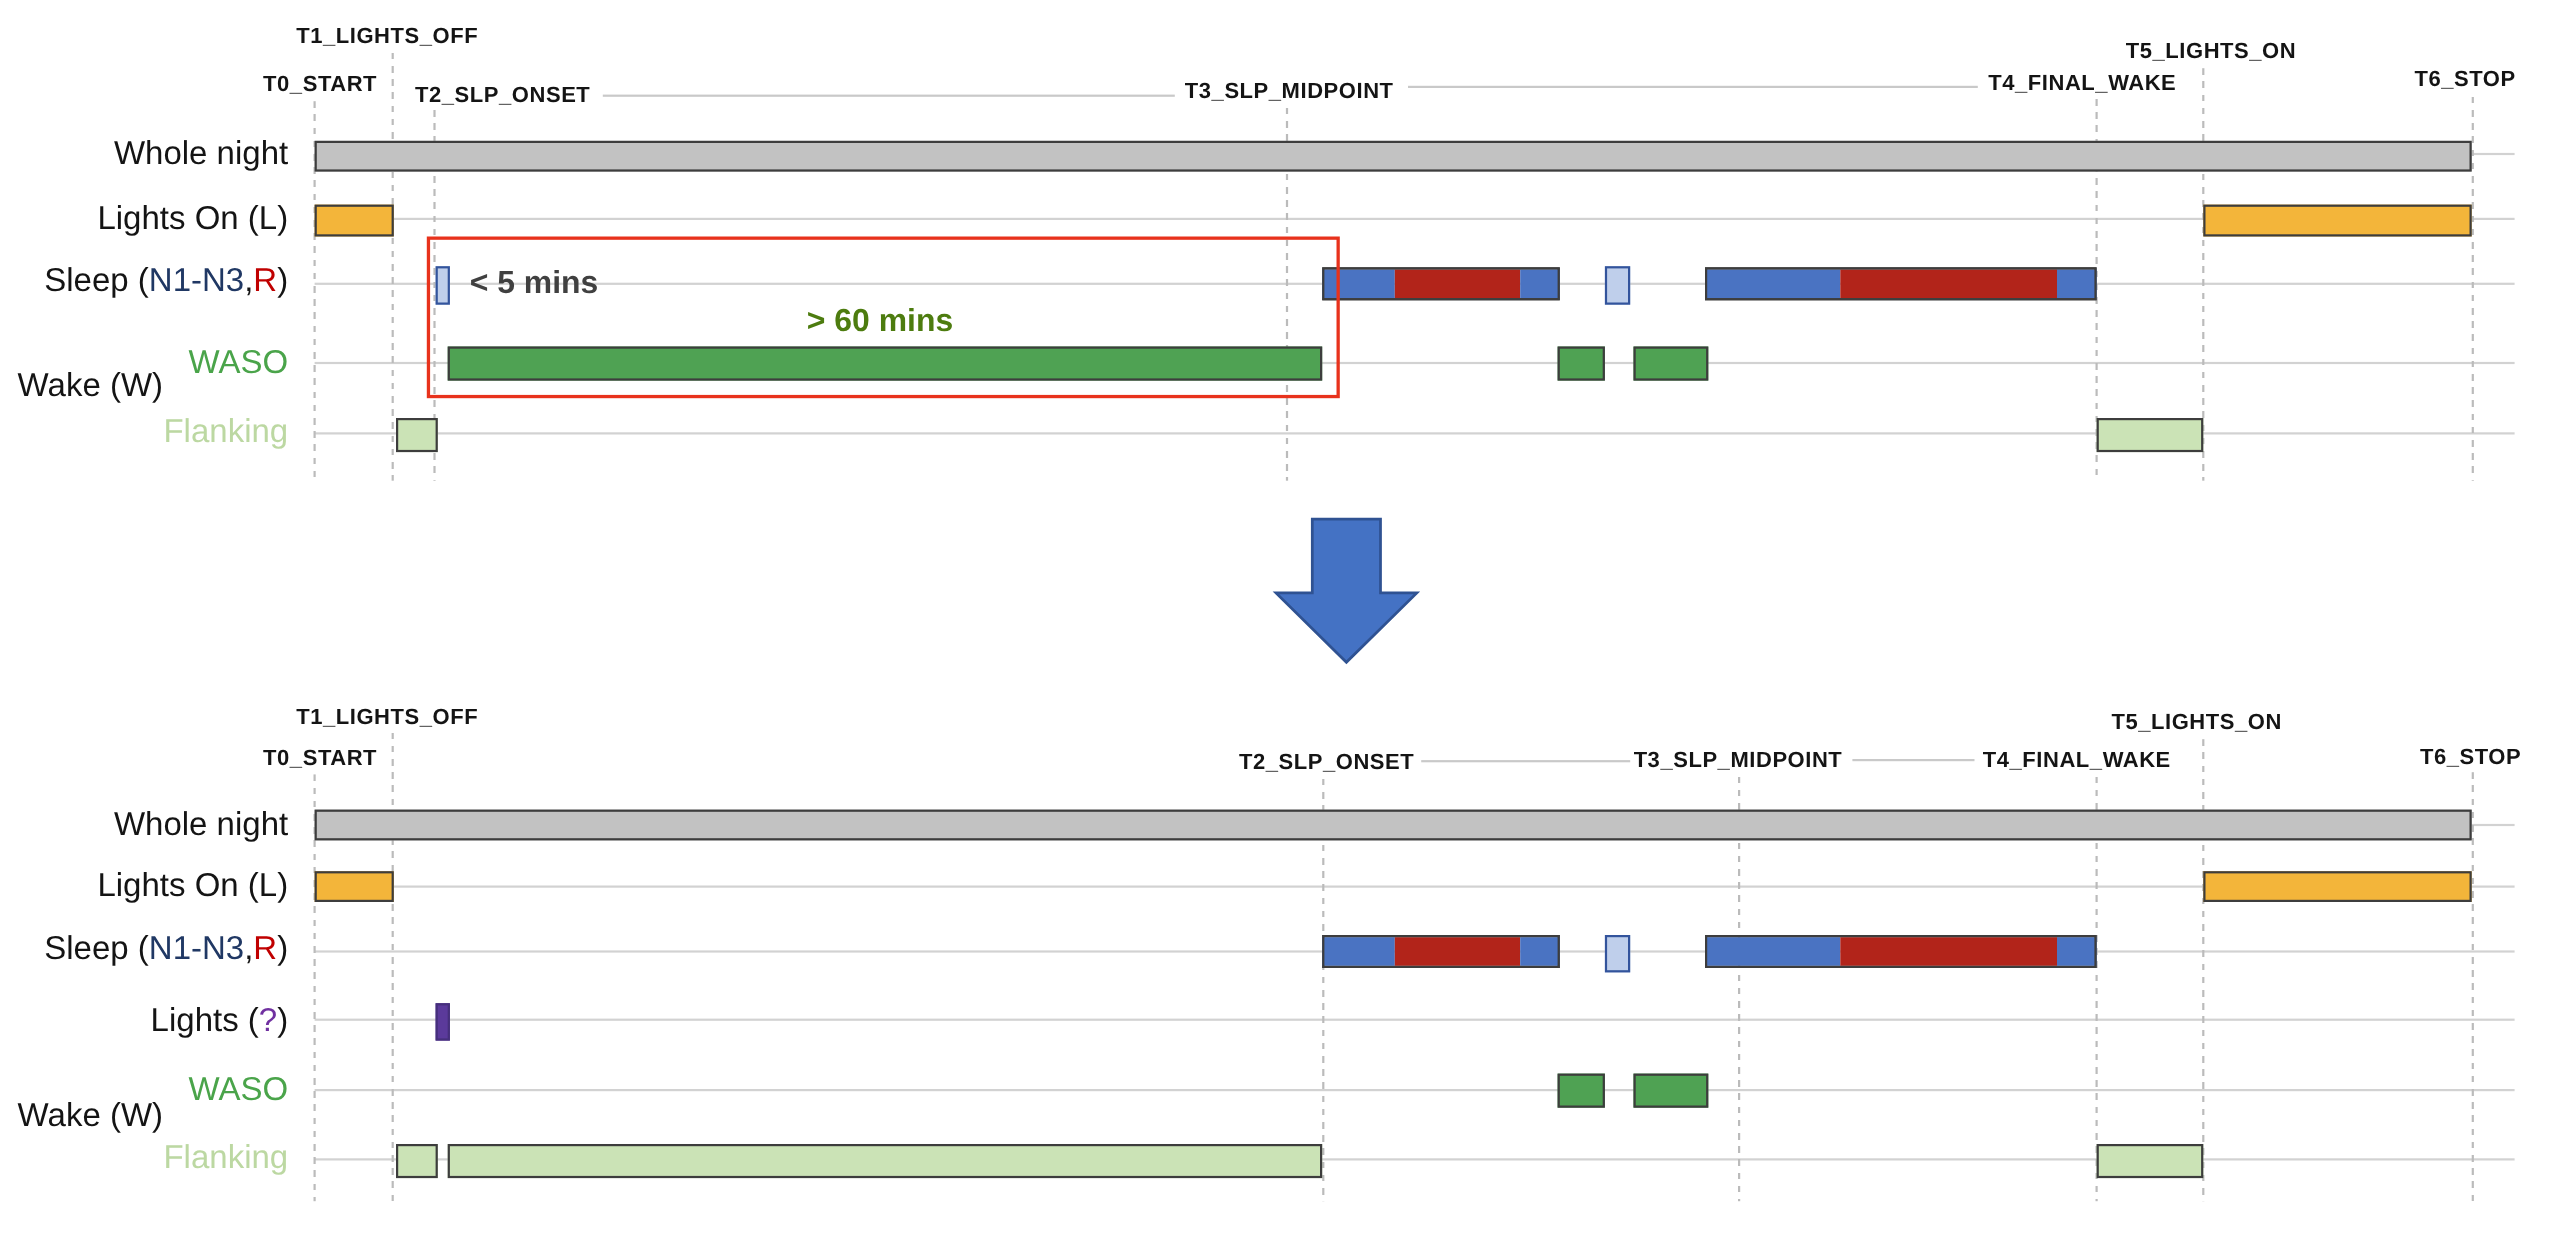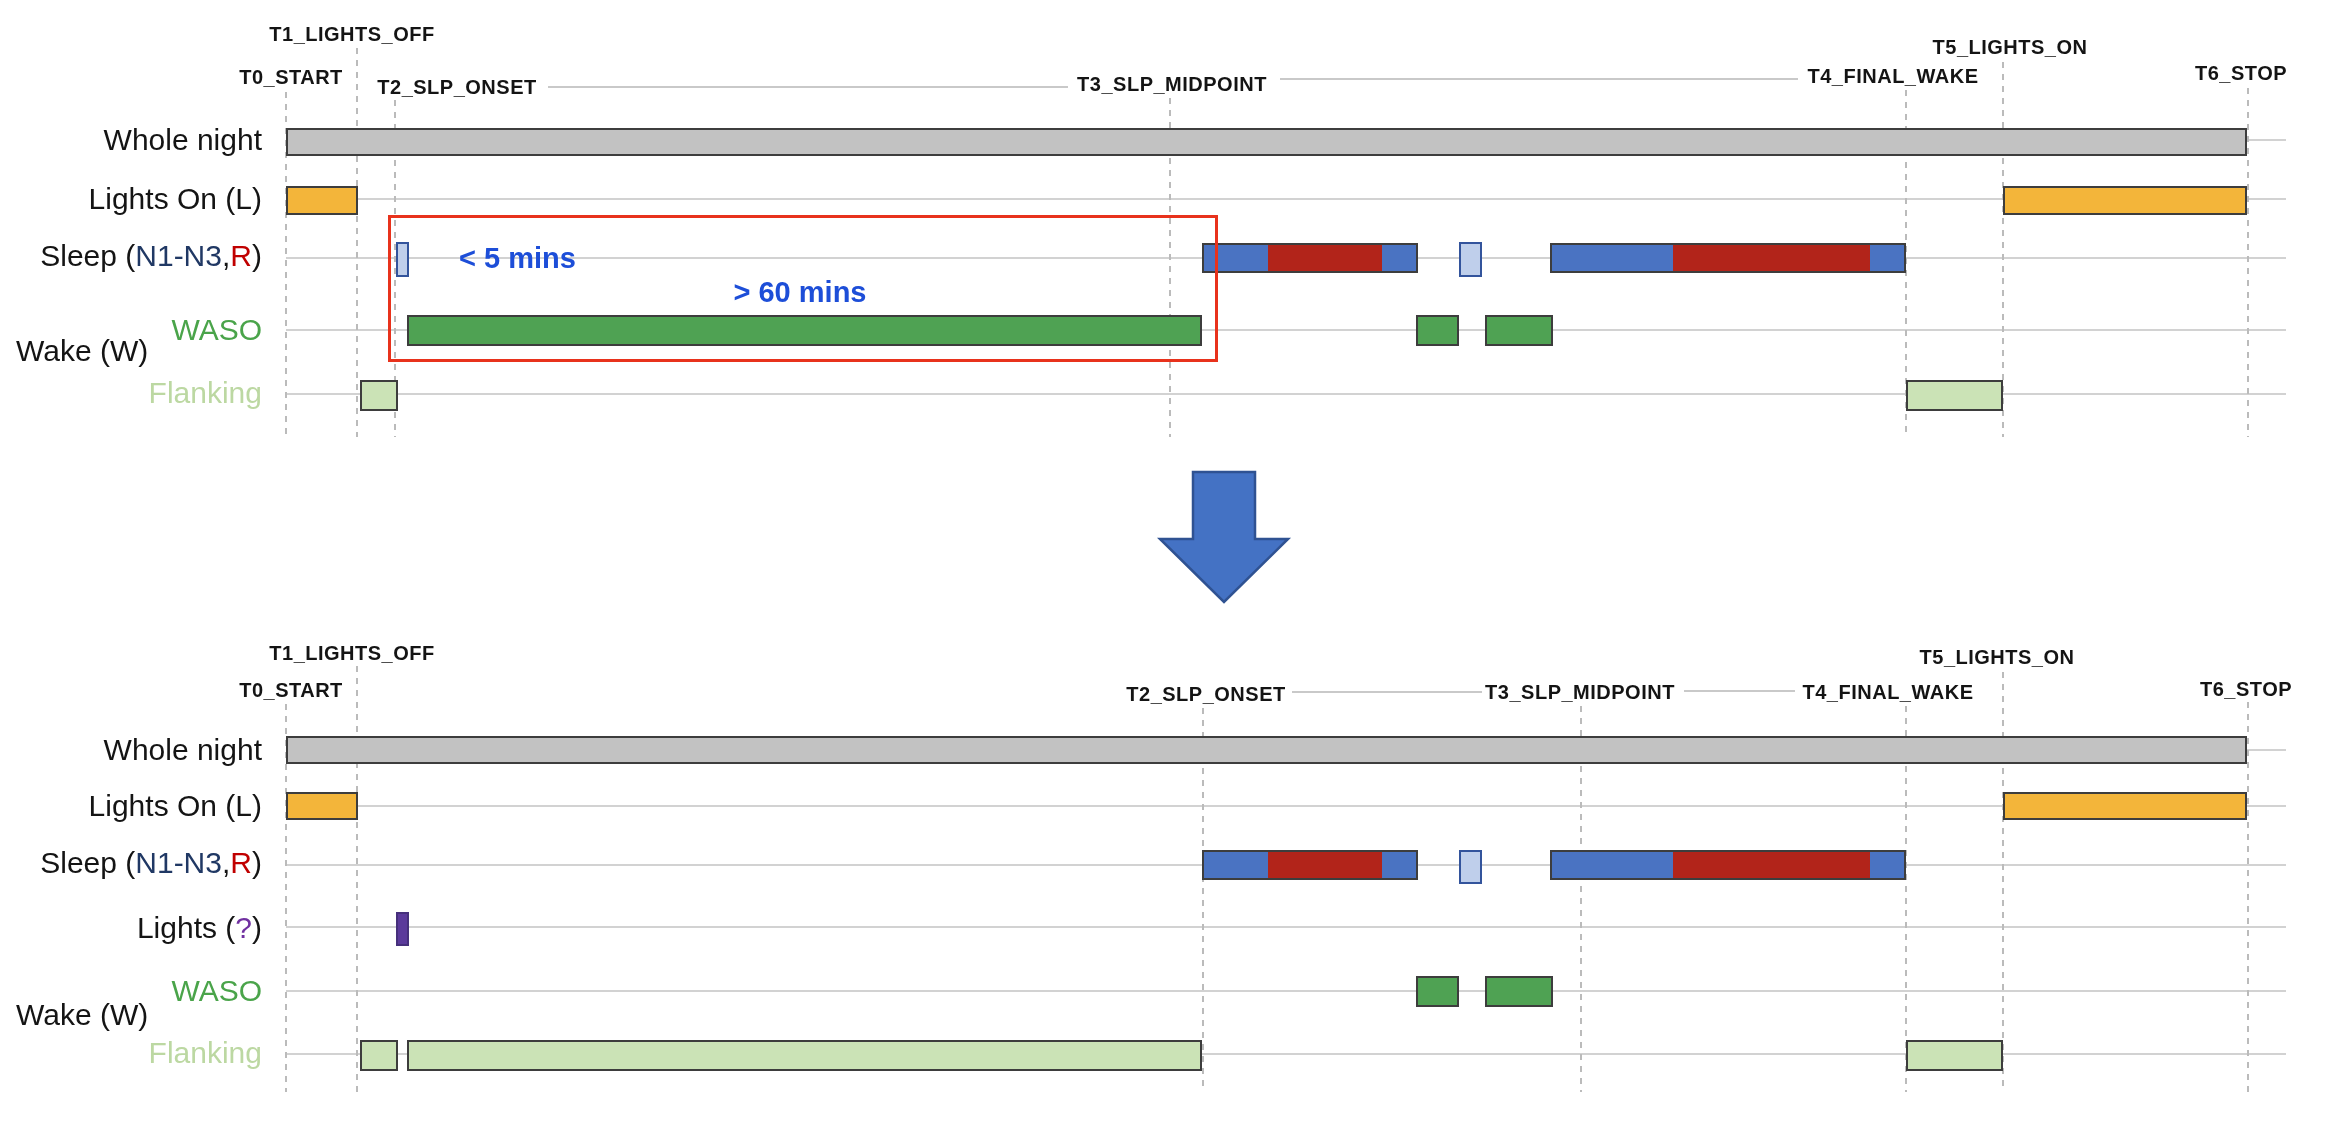--- a/index.html
+++ b/index.html
@@ -84,22 +84,22 @@
       <div class="bar" style="left: 1485px; top: 315px; width: 68px; height: 31px; border: 2.5px solid rgb(61, 61, 61); background: rgb(79, 162, 83);"></div>
       <div class="bar" style="left: 360px; top: 380px; width: 38px; height: 31px; border: 2.5px solid rgb(61, 61, 61); background: rgb(203, 227, 182);"></div>
       <div class="bar" style="left: 1906px; top: 380px; width: 97px; height: 31px; border: 2.5px solid rgb(61, 61, 61); background: rgb(203, 227, 182);"></div>
       <div class="row-label" style="left: 0px; width: 262px; top: 140px;"><span style="color: rgb(20, 20, 20);">Whole night</span></div>
       <div class="row-label" style="left: 0px; width: 262px; top: 199px;"><span style="color: rgb(20, 20, 20);">Lights On (L)</span></div>
       <div class="row-label" style="left: 0px; width: 262px; top: 256px;"><span style="color: rgb(20, 20, 20);">Sleep (</span><span style="color: rgb(32, 56, 100);">N1-N3</span><span style="color: rgb(20, 20, 20);">,</span><span style="color: rgb(192, 0, 0);">R</span><span style="color: rgb(20, 20, 20);">)</span></div>
       <div class="row-label" style="left: 0px; width: 262px; top: 330px;"><span style="color: rgb(74, 164, 74);">WASO</span></div>
       <div class="row-label" style="left: 0px; width: 262px; top: 393px;"><span style="color: rgb(188, 216, 162);">Flanking</span></div>
       <div class="side-label" style="left: 16px; top: 351px;"><span style="color: rgb(20, 20, 20);">Wake (W)</span></div>
       <div class="red-box" style="left: 388px; top: 215px; width: 830px; height: 147px; border: 3.5px solid rgb(232, 50, 28);"></div>
-      <div class="ann-text" style="left: 427px; top: 258px; color: #1d4ed8; margin-left: 32px;">&lt; 5 mins</div>
-      <div class="ann-text center" style="left: 800px; top: 292px; color: #1d4ed8; text-align: center;">&gt; 60 mins</div>
+      <div class="ann-text" style="left: 427px; top: 258px; color: #404040;">&lt; 5 mins</div>
+      <div class="ann-text center" style="left: 800px; top: 292px; color: #4d7c0f; text-align: center;">&gt; 60 mins</div>
     </div>
     <div class="panel">
       <div class="gridline" style="left: 286px; width: 2000px; top: 749px; background: rgb(210, 210, 210);"></div>
       <div class="gridline" style="left: 286px; width: 2000px; top: 805px; background: rgb(210, 210, 210);"></div>
       <div class="gridline" style="left: 286px; width: 2000px; top: 864px; background: rgb(210, 210, 210);"></div>
       <div class="gridline" style="left: 286px; width: 2000px; top: 926px; background: rgb(210, 210, 210);"></div>
       <div class="gridline" style="left: 286px; width: 2000px; top: 990px; background: rgb(210, 210, 210);"></div>
       <div class="gridline" style="left: 286px; width: 2000px; top: 1053px; background: rgb(210, 210, 210);"></div>
       <div class="dashv" style="left: 285px; top: 704px; height: 388px; background: repeating-linear-gradient(rgb(187, 187, 187) 0px, rgb(187, 187, 187) 6px, transparent 6px, transparent 12px);"></div>
       <div class="marker-label" style="left: 291px; top: 690px; color: rgb(20, 20, 20);">T0_START</div>

